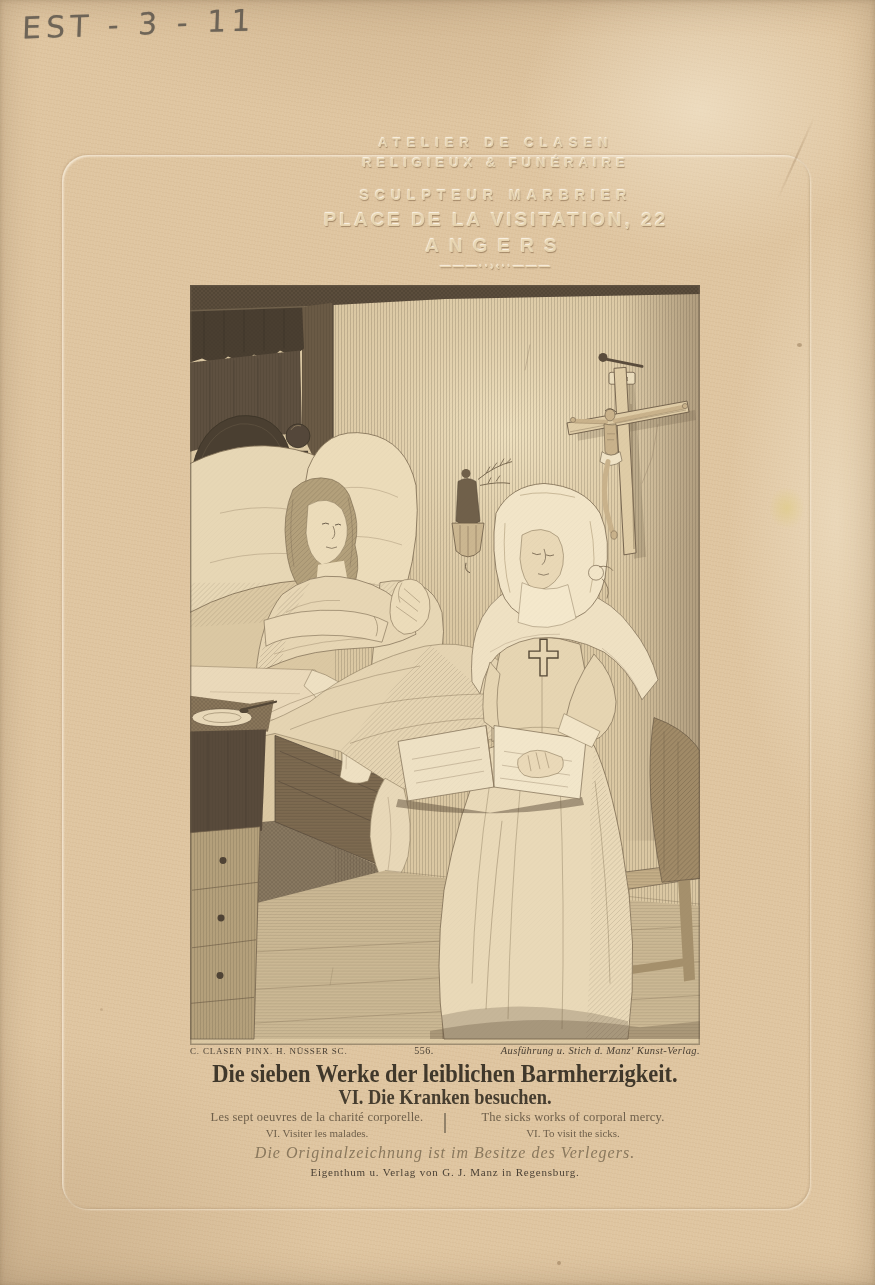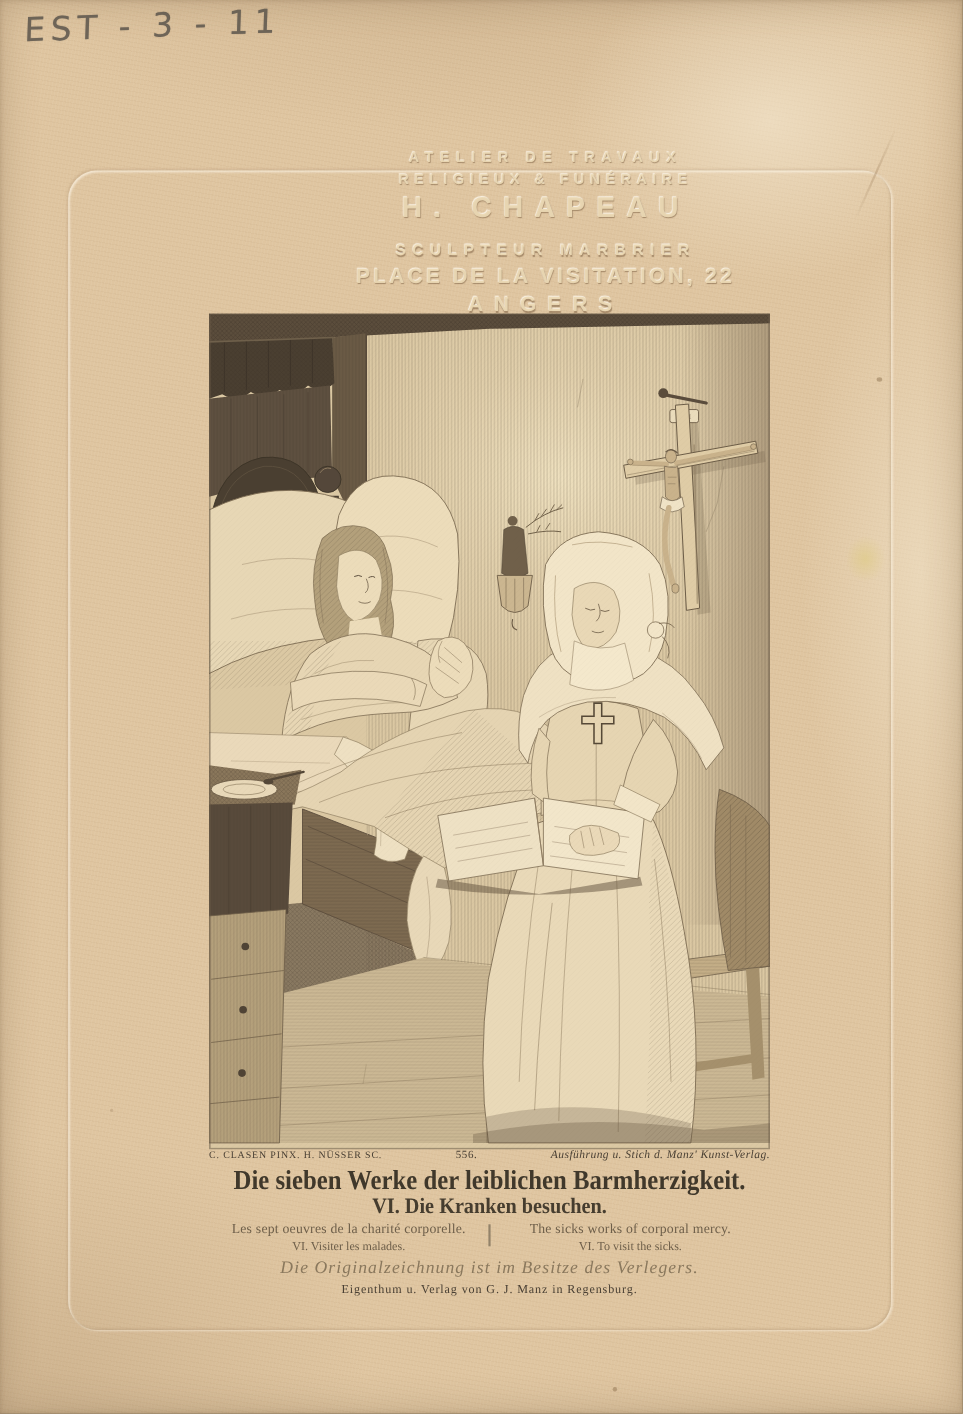--- a/index.html
+++ b/index.html
@@ -97,23 +97,22 @@
 
   <div class="plate-mark"></div>
   <div class="crease"></div>
   <div class="speck a"></div>
   <div class="speck b"></div>
   <div class="speck c"></div>
 
   <div class="pencil-note">EST - 3 - 11</div>
 
   <div class="emboss">
-    <div class="s1">ATELIER DE TRAVAUX</div>
+    <div class="s1">ATELIER DE CLASEN</div>
     <div class="s2">RELIGIEUX &amp; FUNÉRAIRE</div>
-    <div class="s3">H. CHAPEAU</div>
     <div class="s4">SCULPTEUR MARBRIER</div>
     <div class="s5">PLACE DE LA VISITATION, 22</div>
     <div class="s6">ANGERS</div>
     <div class="sflourish">———··›‹··———</div>
   </div>
 
   <svg class="engraving" viewBox="0 0 510 766" preserveAspectRatio="none">
     <defs>
       <radialGradient id="archGrad" cx="50%" cy="50%" r="50%">
         <stop offset="0%" stop-color="#f2e5c4" stop-opacity=".85"></stop>

